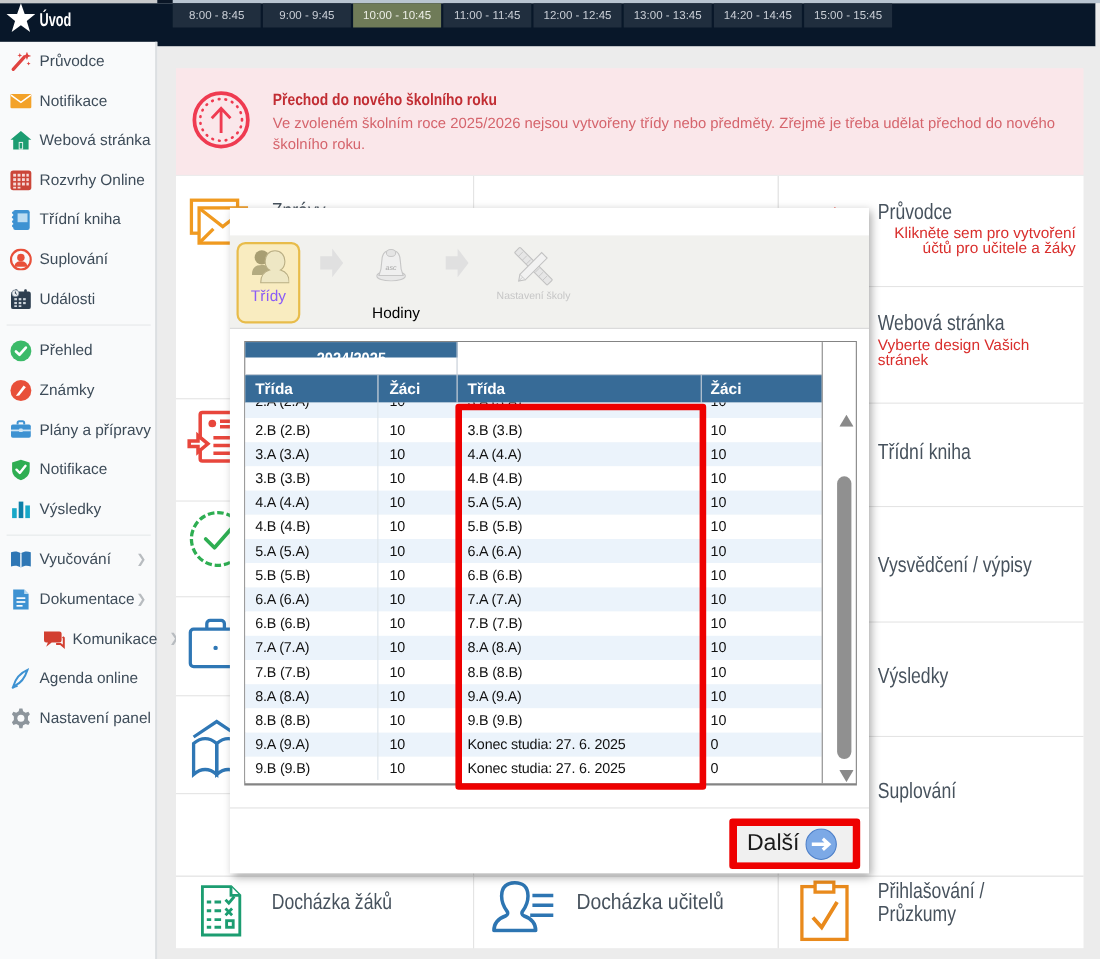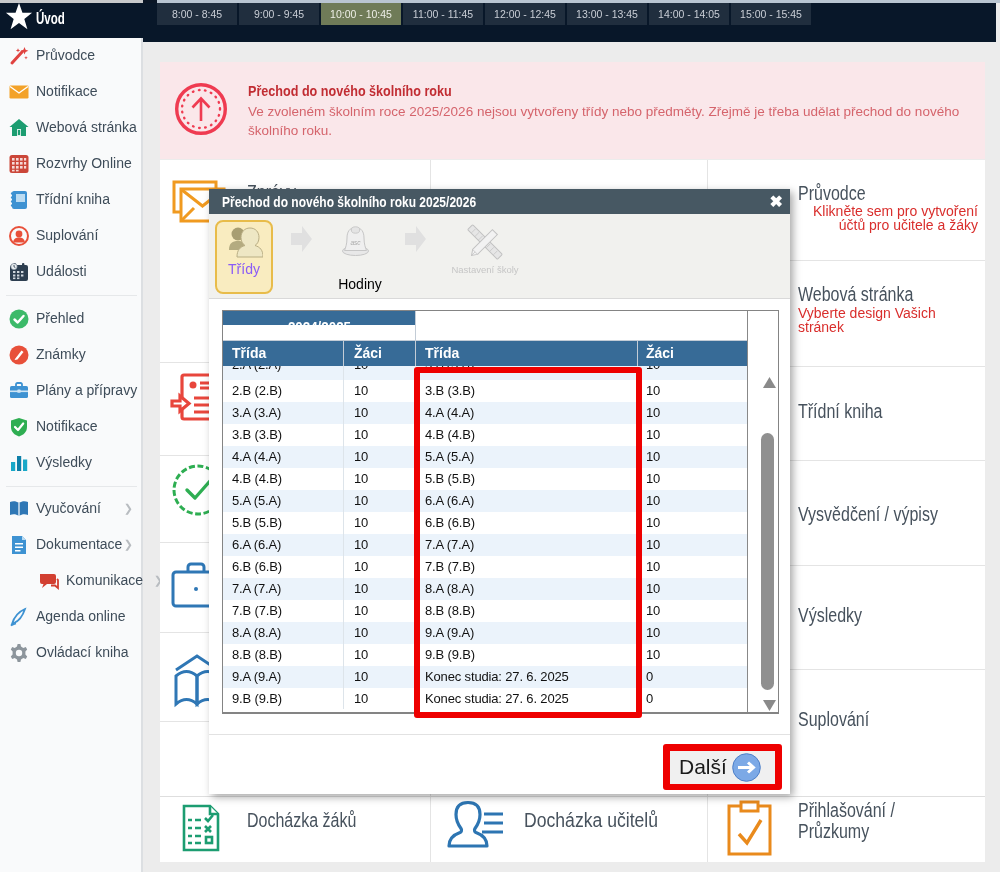--- a/index.html
+++ b/index.html
@@ -54,21 +54,21 @@
 <div class="abs" id="topstrip"></div>
 <div class="abs" id="topstrip-l"></div>
 <div class="abs" style="left:143px; top:0; width:14px; height:3px; background:#0a1626;"></div>
 <div class="abs" id="topbar">
   <div class="tcell" style="left:157px;">8:00 - 8:45</div>
   <div class="tcell" style="left:239px;">9:00 - 9:45</div>
   <div class="tcell sel" style="left:321px;">10:00 - 10:45</div>
   <div class="tcell" style="left:403px;">11:00 - 11:45</div>
   <div class="tcell" style="left:485px;text-align:center;">12:00 - 12:45</div>
   <div class="tcell" style="left:567px;">13:00 - 13:45</div>
-  <div class="tcell" style="left:649px;">14:00 - 14:05</div>
+  <div class="tcell" style="left:649px;">14:20 - 14:45</div>
   <div class="tcell" style="left:731px;">15:00 - 15:45</div>
 </div>
 <div class="abs" id="topbar-r"></div>
 <svg class="abs" id="logo" width="28" height="30" viewBox="0 0 30 32">
     <path d="M15 1 L18.7 11.5 L29 11.5 L20.7 18.2 L24 29 L15 22.4 L6 29 L9.3 18.2 L1 11.5 L11.3 11.5 Z" fill="#ffffff"></path>
   </svg>
 <div class="abs" id="uvod"><span style="display:inline-block; transform:scaleX(0.68); transform-origin:0 50%;">Úvod</span></div>
 
 <div class="abs" id="sidebar"></div>
 <div id="sb-items">
@@ -271,21 +271,21 @@
     </div>
   <div class="sbitem" style="top:635px;">
       <span class="ic">
     <svg width="20" height="20" viewBox="0 0 20 20">
           <g fill="#8d959c">
             <path d="M8.6 1 L11.4 1 L12 3.6 L14.3 4.9 L16.8 4 L18.2 6.4 L16.4 8.4 L16.4 11.6 L18.2 13.6 L16.8 16 L14.3 15.1 L12 16.4 L11.4 19 L8.6 19 L8 16.4 L5.7 15.1 L3.2 16 L1.8 13.6 L3.6 11.6 L3.6 8.4 L1.8 6.4 L3.2 4 L5.7 4.9 L8 3.6 Z"></path>
           </g>
           <circle cx="10" cy="10" r="3.2" fill="#f9fafb"></circle>
         </svg>
     </span>
-      <span class="tx">Ovládací kniha</span>
+      <span class="tx">Nastavení panel</span>
     </div>
 </div>
 
 <div class="abs" id="alert"></div>
 <div class="abs" id="alert-icon" style="left:174px; top:82px;">
 <svg width="54" height="54" viewBox="0 0 54 54">
   <circle cx="27" cy="27" r="24.3" fill="none" stroke="#ef3b51" stroke-width="3.4"></circle>
   <circle cx="27" cy="27" r="19" fill="none" stroke="#ef3b51" stroke-width="2.4" stroke-dasharray="0.6 5.6" stroke-linecap="round"></circle>
   <path d="M27 39 L27 17.5 M18.5 25.5 L27 16.5 L35.5 25.5" stroke="#ef3b51" stroke-width="2.6" fill="none"></path>
 </svg>
@@ -400,21 +400,20 @@
     <svg width="45" height="56" viewBox="0 0 45 56">
         <g stroke="#e98a1c" stroke-width="3" fill="none">
           <rect x="2" y="6" width="41" height="48"></rect>
           <rect x="14" y="2" width="17" height="9" fill="#fff"></rect>
           <path d="M12 34 L20 43 L34 20" stroke-width="3.4"></path>
         </g>
       </svg>
   </div>
 </div>
 <div id="modal">
-  <div class="mhead"><span style="display:inline-block; transform:scaleX(0.8); transform-origin:0 50%;">Přechod do nového školního roku 2025/2026</span><span class="mclose">✖</span></div>
   <div class="wizard">
     <div class="wbtn">
       <svg class="abs" style="left:12px; top:4px;" width="34" height="36" viewBox="0 0 34 36">
         <circle cx="9" cy="8" r="6.5" fill="#a89e72"></circle>
           <path d="M0 24 C0 17 3.5 15 9 15 C14.5 15 18 17 18 24 Z" fill="#b4ab80"></path>
         <path d="M21 2 C15.5 2 12 6 12 11.5 C12 15 13.5 18 16 19.5 C11 21 8 24 8 31 L34 31 C34 24 31 21 26 19.5 C28.5 18 30 15 30 11.5 C30 6 26.5 2 21 2 Z" fill="#eee7c4" stroke="#b9ae84" stroke-width="1"></path>
       </svg>
       <div class="wlabel" style="left:0; right:0; top:39px; color:#8b5cf6;">Třídy</div>
     </div>
     <svg class="abs" style="left:82px; top:12px;" width="21" height="26" viewBox="0 0 21 26">

